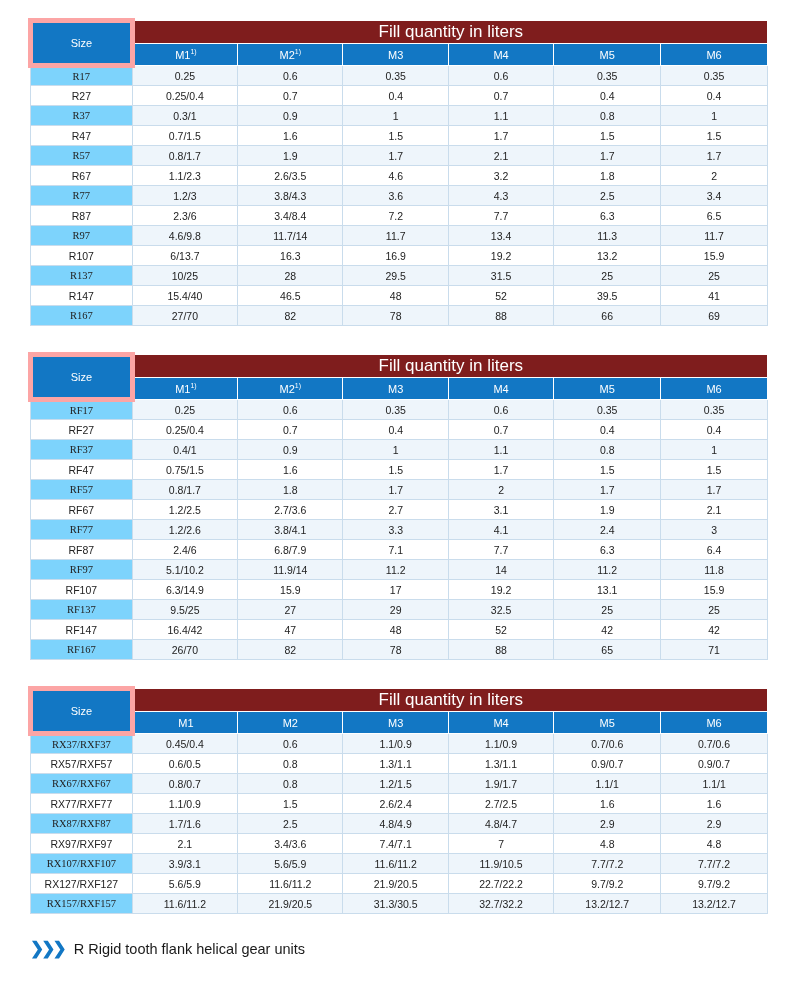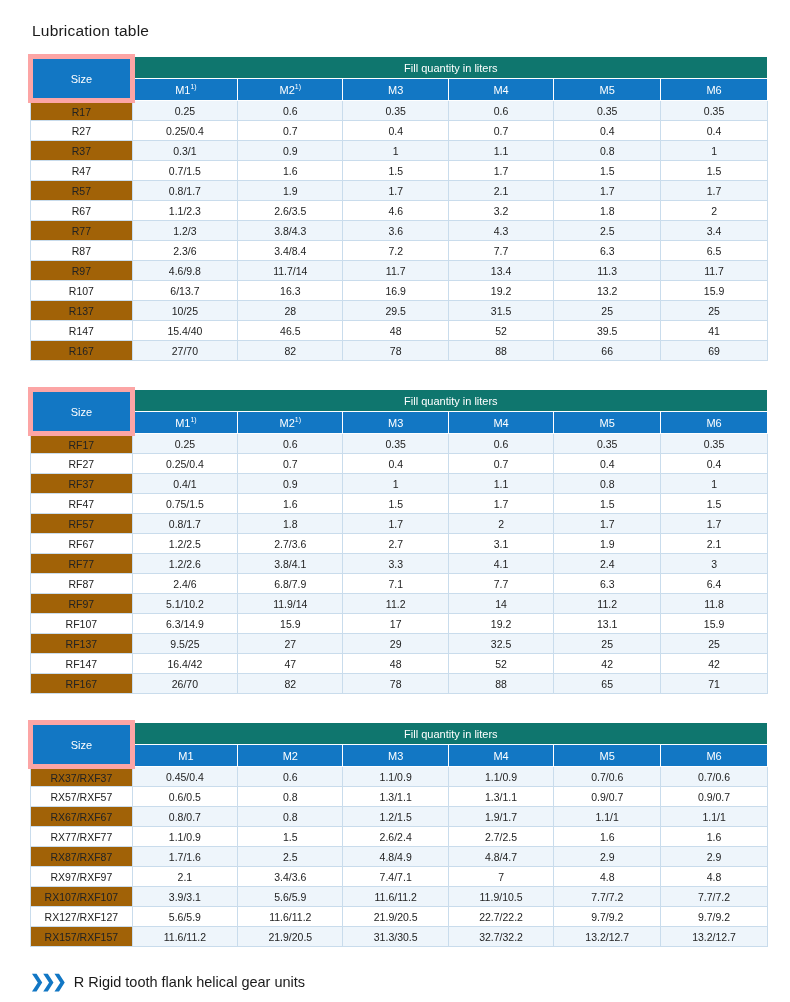--- a/index.html
+++ b/index.html
@@ -45,31 +45,31 @@
     border: 1px solid #ffffff;
     height: 22px;
   }
   table.lub th.hdr-size {
     background: #1277c4;
     color: #ffffff;
     font-size: 11px;
     border: 5px solid #fca5a5;
   }
   table.lub th.hdr-fill {
-    background: #0f766e;
+    background: #7f1d1d;
     color: #ffffff;
-    font-size: 11px;
+    font-size: 17px;
     border: 1px solid #ffffff;
     height: 22px;
   }
   
   table.lub tr.odd td { background: #eef5fb; }
   table.lub tr.even td { background: #ffffff; }
   table.lub td.sizecell { background: #ffffff; }
-  table.lub tr.odd td.sizecell { background: #a16207; }
+  table.lub tr.odd td.sizecell { background: #7dd3fc; font-family: Liberation Serif, serif; }
   table.lub td, table.lub th { border-color: #ffffff; }
   table.lub tbody td { border: 1px solid #c9dcec; }
   table.lub tbody td.sizecell { border: 1px solid #c9dcec; }
   .sup { font-size: 7px; vertical-align: super; }
 
   .tbl-wrap { margin-bottom: 26px; }
   .tbl-wrap.second { margin-bottom: 26px; }
 
   .notes {
     font-size: 9.5px;
@@ -92,21 +92,20 @@
   .footer-text {
     font-size: 14.5px;
     color: #1a1a1a;
   }
 </style>
 </head>
 <body>
 
 <div class="page">
 
-  <h1 class="page-title">Lubrication table</h1>
 
   <div class="tbl-wrap">
     <table class="lub" id="tbl-0">
         <colgroup>
           <col style="width: 13.8%;">
           <col style="width: 14.3%;">
           <col style="width: 14.3%;">
           <col style="width: 14.3%;">
           <col style="width: 14.3%;">
           <col style="width: 14.5%;">

